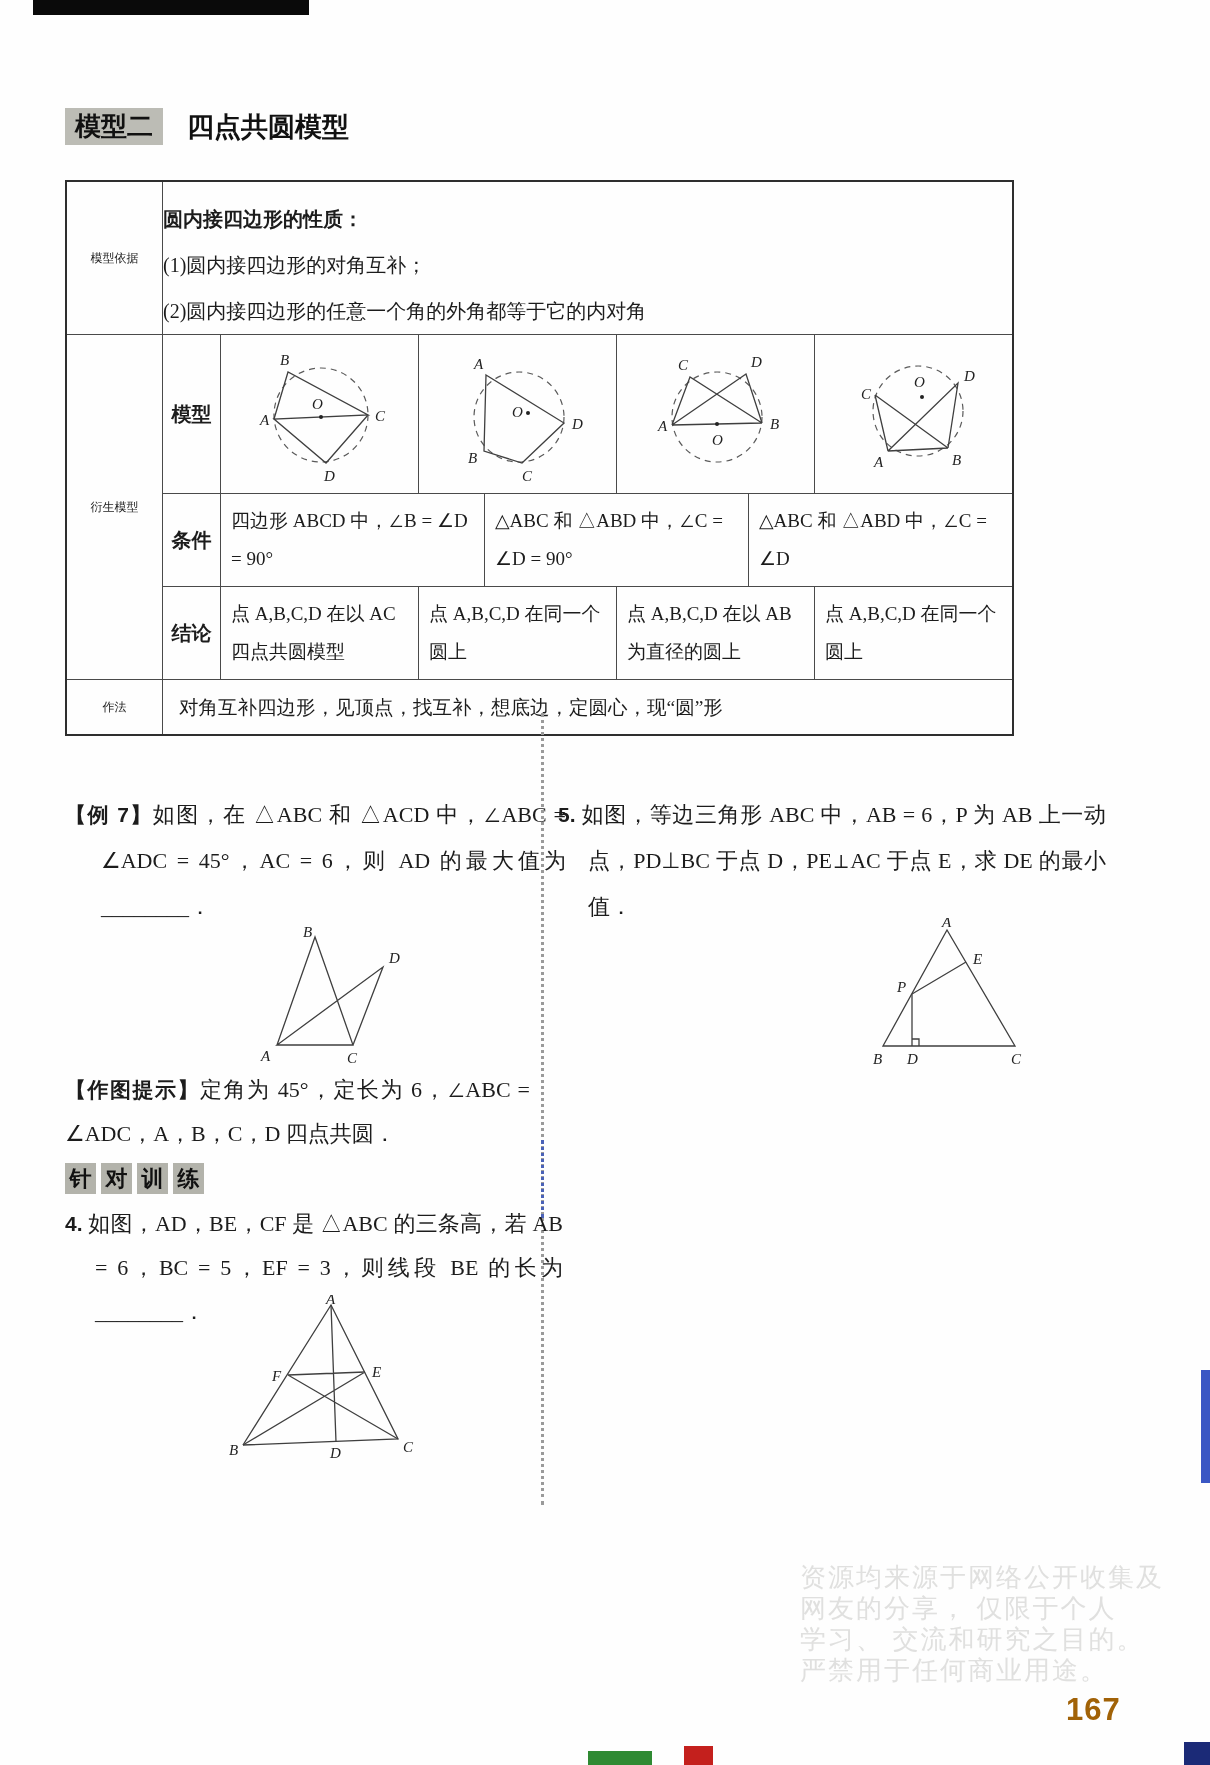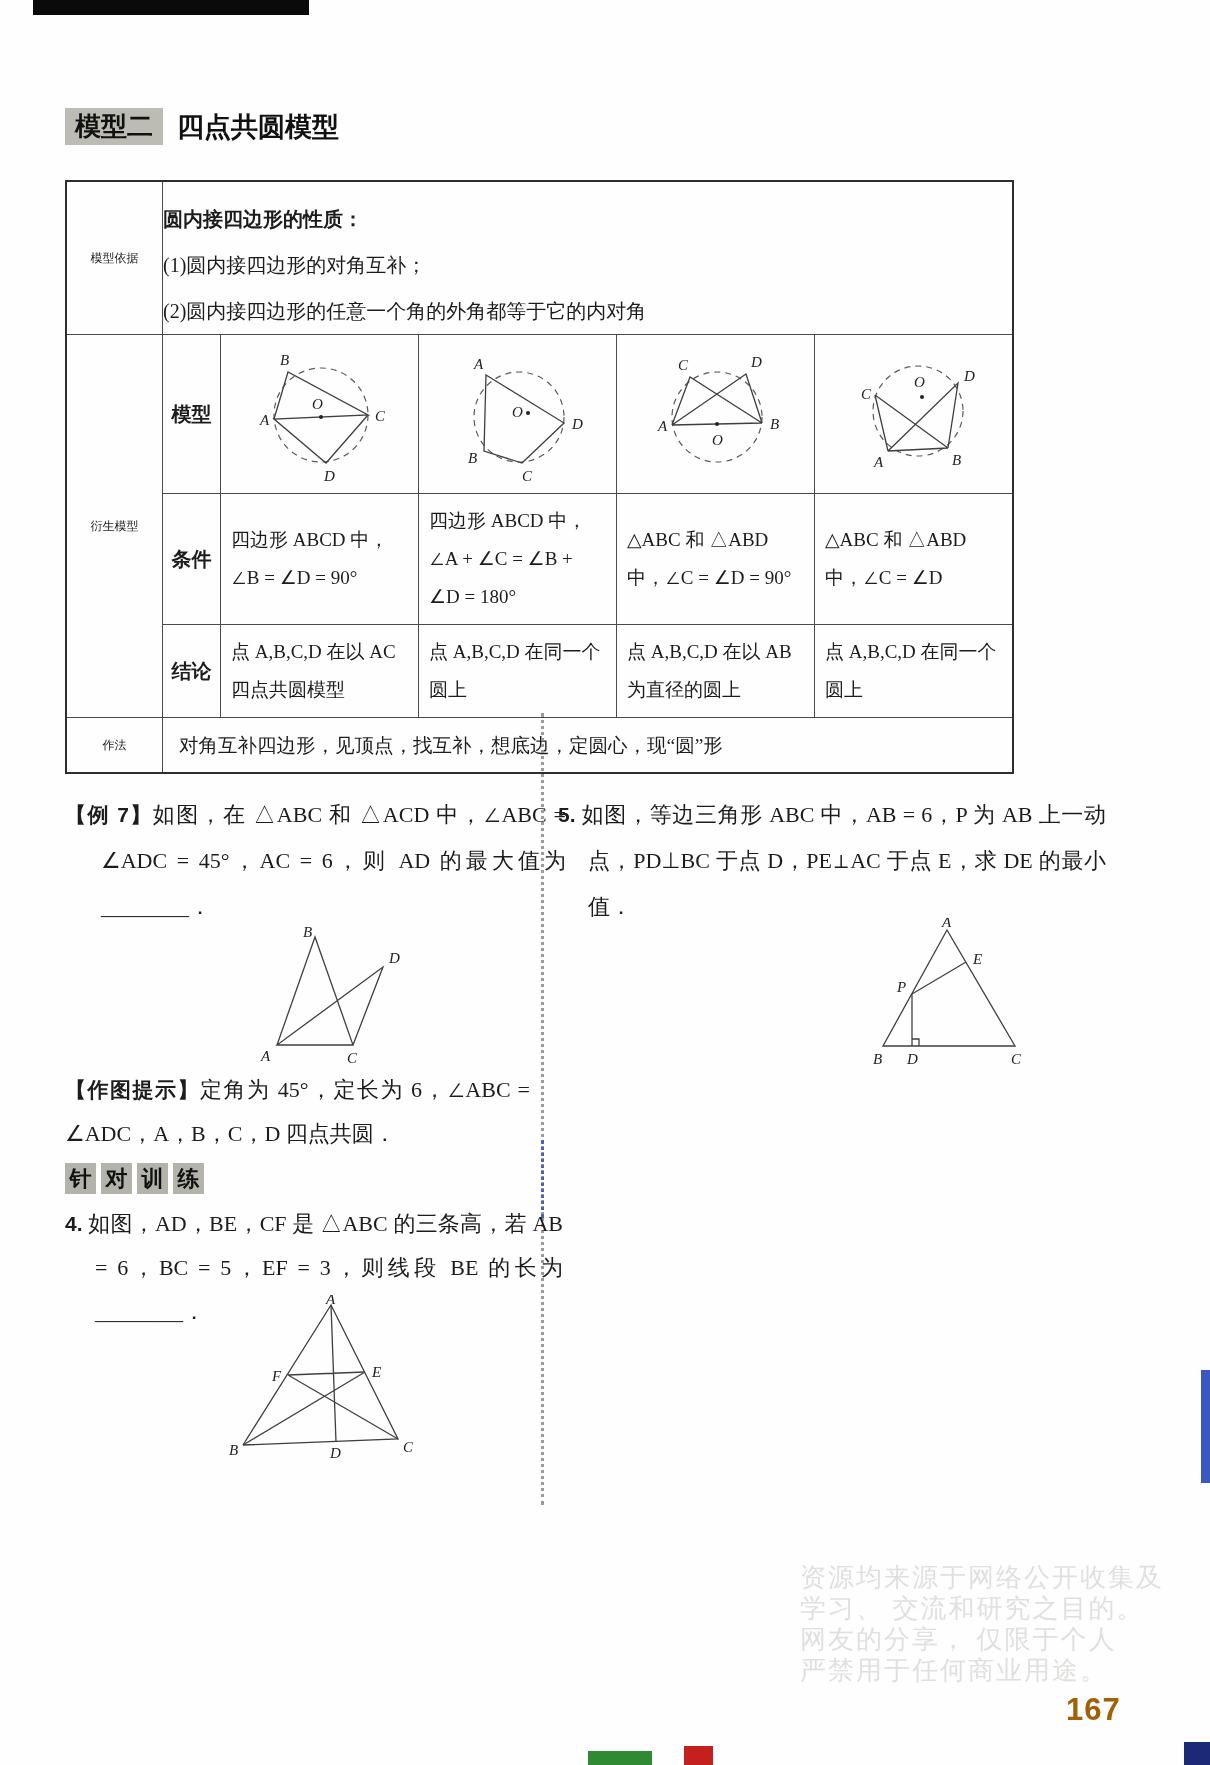--- a/index.html
+++ b/index.html
@@ -8,21 +8,21 @@
   .abs{position:absolute;}
 
   
   .top-black-bar{left:33px;top:0;width:276px;height:15px;background:#0a0a0a;}
   .bar-green{left:588px;top:1751px;width:64px;height:14px;background:#2f8a33;}
   .bar-red{left:684px;top:1746px;width:29px;height:19px;background:#c4201d;}
   .bar-navy{left:1184px;top:1742px;width:26px;height:23px;background:#1b2a77;}
   .bar-blue-edge{left:1201px;top:1370px;width:9px;height:113px;background:#3a57c4;}
 
   
-  .header{left:65px;top:108px;display:flex;align-items:center;gap:14px;
+  .header{left:65px;top:108px;display:flex;align-items:center;gap:24px;
           font-family:"Liberation Sans", sans-serif;}
   .header .badge{background:#bcbcb5;color:#111;font-weight:bold;font-size:26px;
                  padding:3px 10px;line-height:1.2;}
   .header .title{font-weight:bold;font-size:27px;color:#111;}
 
   
   .model-table{left:65px;top:180px;width:945px;border:2px solid #2e2e2e;
                font-size:19px;background:#fefefe;}
   .t-row{display:flex;}
   .t-row + .t-row{border-top:1px solid #4a4a4a;}
@@ -161,23 +161,20 @@
             </svg>
           </div>
         </div>
 
         <div class="sub-row row-cond">
           <div class="sub-label">条件</div>
           <div class="cell">
               <span>四边形 ABCD 中，∠B = ∠D = 90°</span>
             </div>
           <div class="cell">
-              <span>四边形 ABCD 中，∠A + ∠C = ∠B + ∠D = 180°</span>
-            </div>
-          <div class="cell">
               <span>△ABC 和 △ABD 中，∠C = ∠D = 90°</span>
             </div>
           <div class="cell">
               <span>△ABC 和 △ABD 中，∠C = ∠D</span>
             </div>
         </div>
 
         <div class="sub-row row-concl">
           <div class="sub-label">结论</div>
           <div class="cell">
@@ -264,20 +261,20 @@
       <text class="fig-label" x="108" y="46">E</text>
       <text class="fig-label" x="32" y="74">P</text>
       <text class="fig-label" x="8" y="146">B</text>
       <text class="fig-label" x="42" y="146">D</text>
       <text class="fig-label" x="146" y="146">C</text>
     </svg>
   </div>
 
   <div class="abs watermark">
     <div>资源均来源于网络公开收集及</div>
+    <div>网友的分享， 仅限于个人</div>
     <div>学习、 交流和研究之目的。</div>
-    <div>网友的分享， 仅限于个人</div>
     <div>严禁用于任何商业用途。</div>
   </div>
 
   <div class="abs page-number">167</div>
 
 </div>
 
 </body></html>

